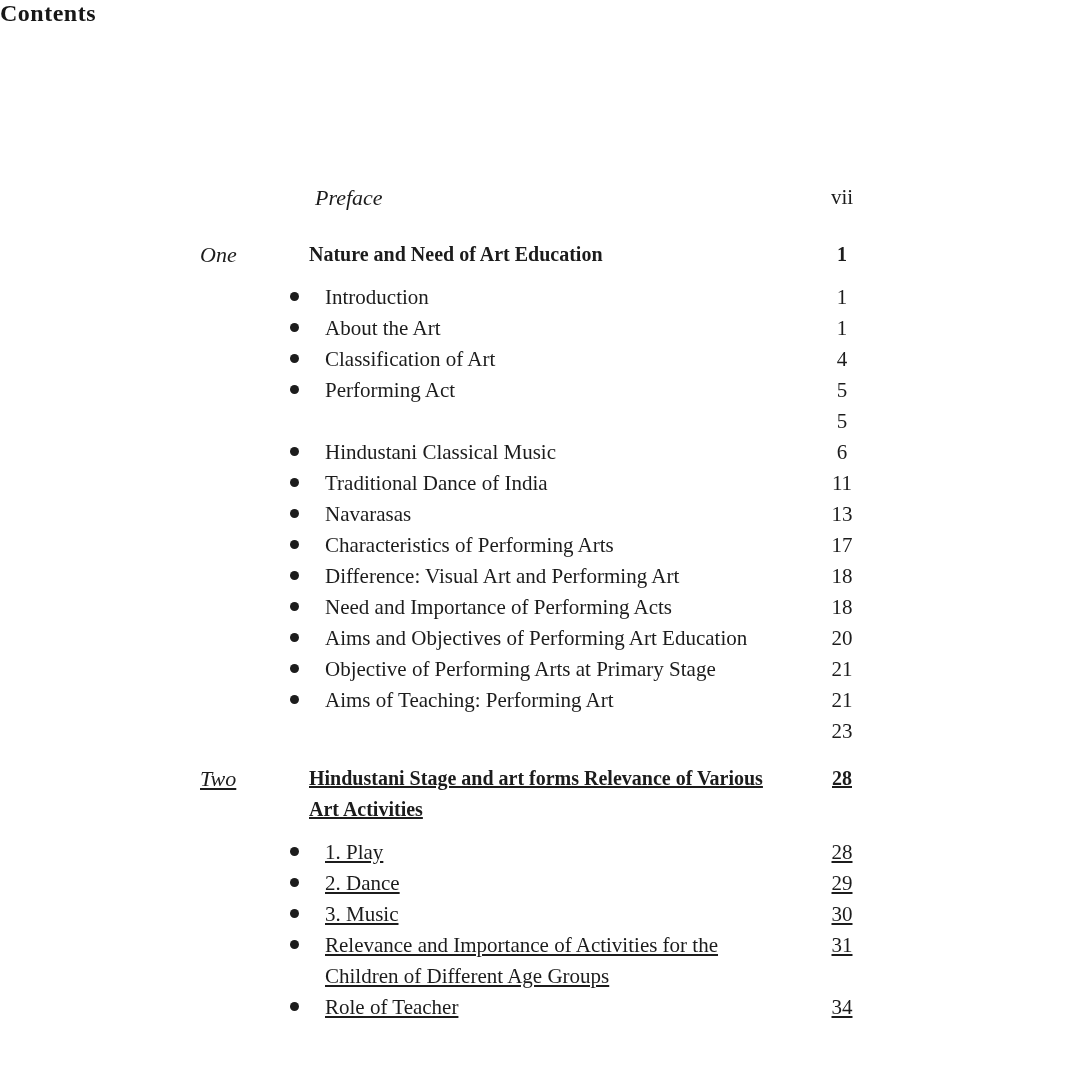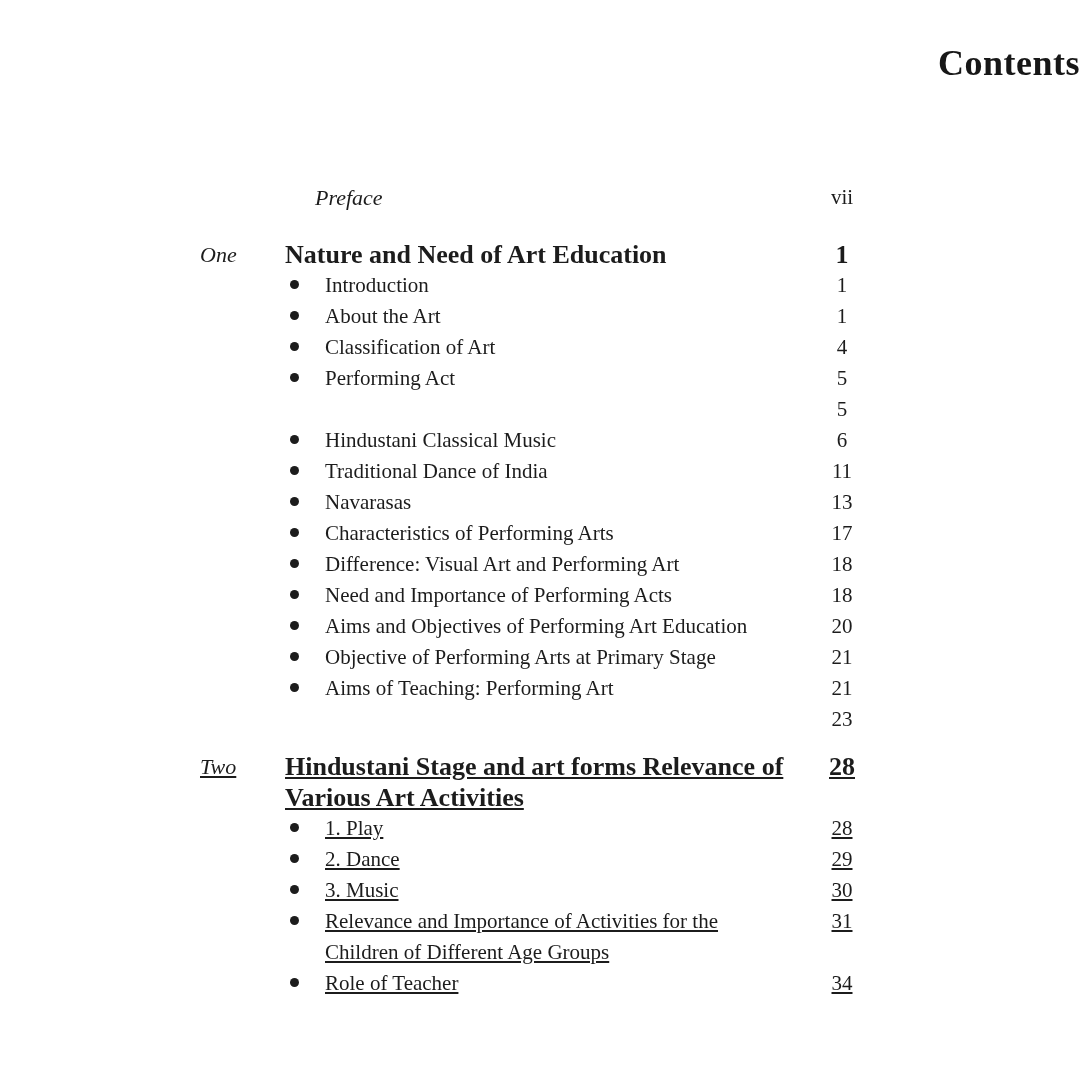--- a/index.html
+++ b/index.html
@@ -11,23 +11,22 @@
     position: relative;
     width: 1080px;
     height: 1080px;
     background: #ffffff;
     color: #1c1c1c;
     font-family: "Liberation Serif", "DejaVu Serif", serif;
     overflow: hidden;
   }
   .page-title {
     margin: 0;
-    padding-top: 42px;
-    text-align: right;
-    font-size: 36px;
+    text-align: left;
+    font-size: 24px;
     font-weight: bold;
     letter-spacing: 0.5px;
     color: #171717;
   }
   .toc {
     position: absolute;
     left: 200px;
     top: 182px;
     width: 672px;
   }
@@ -54,23 +53,25 @@
   .preface-row .col-title {
     font-style: italic;
     font-size: 22px;
     margin-left: 30px;
   }
   .chapter-one { margin-top: 26px; }
   .chapter-two { margin-top: 16px; text-decoration: underline; }
   .chapter-row .col-title,
   .chapter-row .col-page {
     font-weight: bold;
-    font-size: 26px;
+    font-size: 20px;
+    margin-left: 24px;
   }
   .items {
+    margin-top: 12px;
   }
   .item-row .col-title {
     display: flex;
     align-items: flex-start;
   }
   .bullet {
     flex: 0 0 9px;
     width: 9px;
     height: 9px;
     margin: 10px 26px 0 5px;

